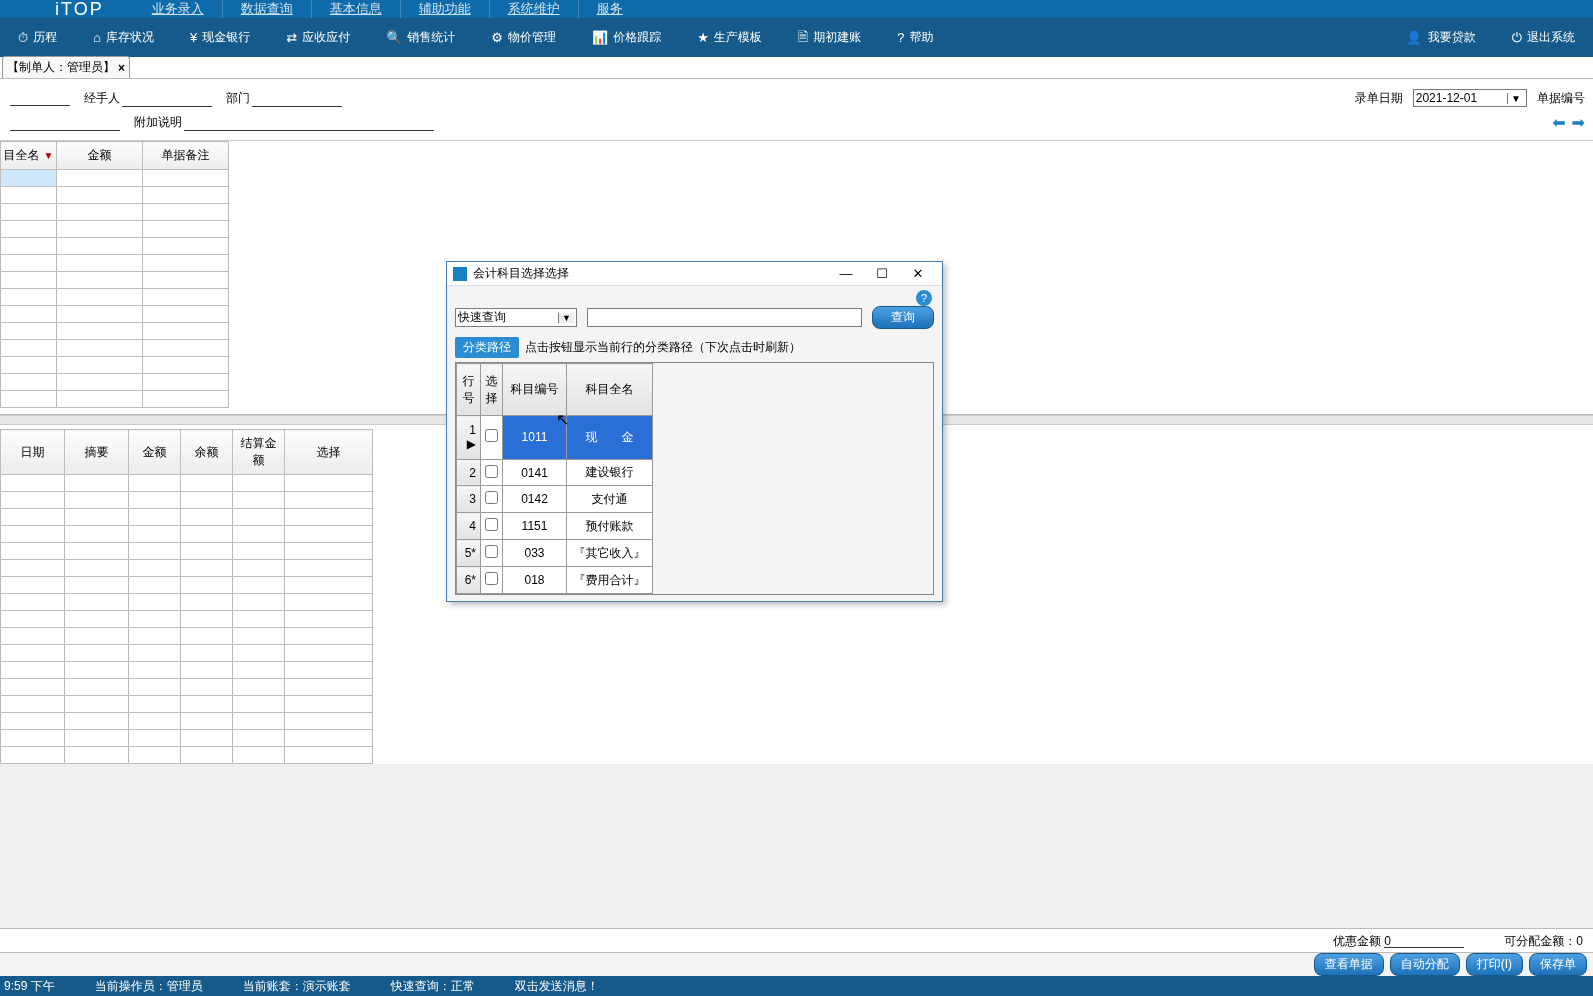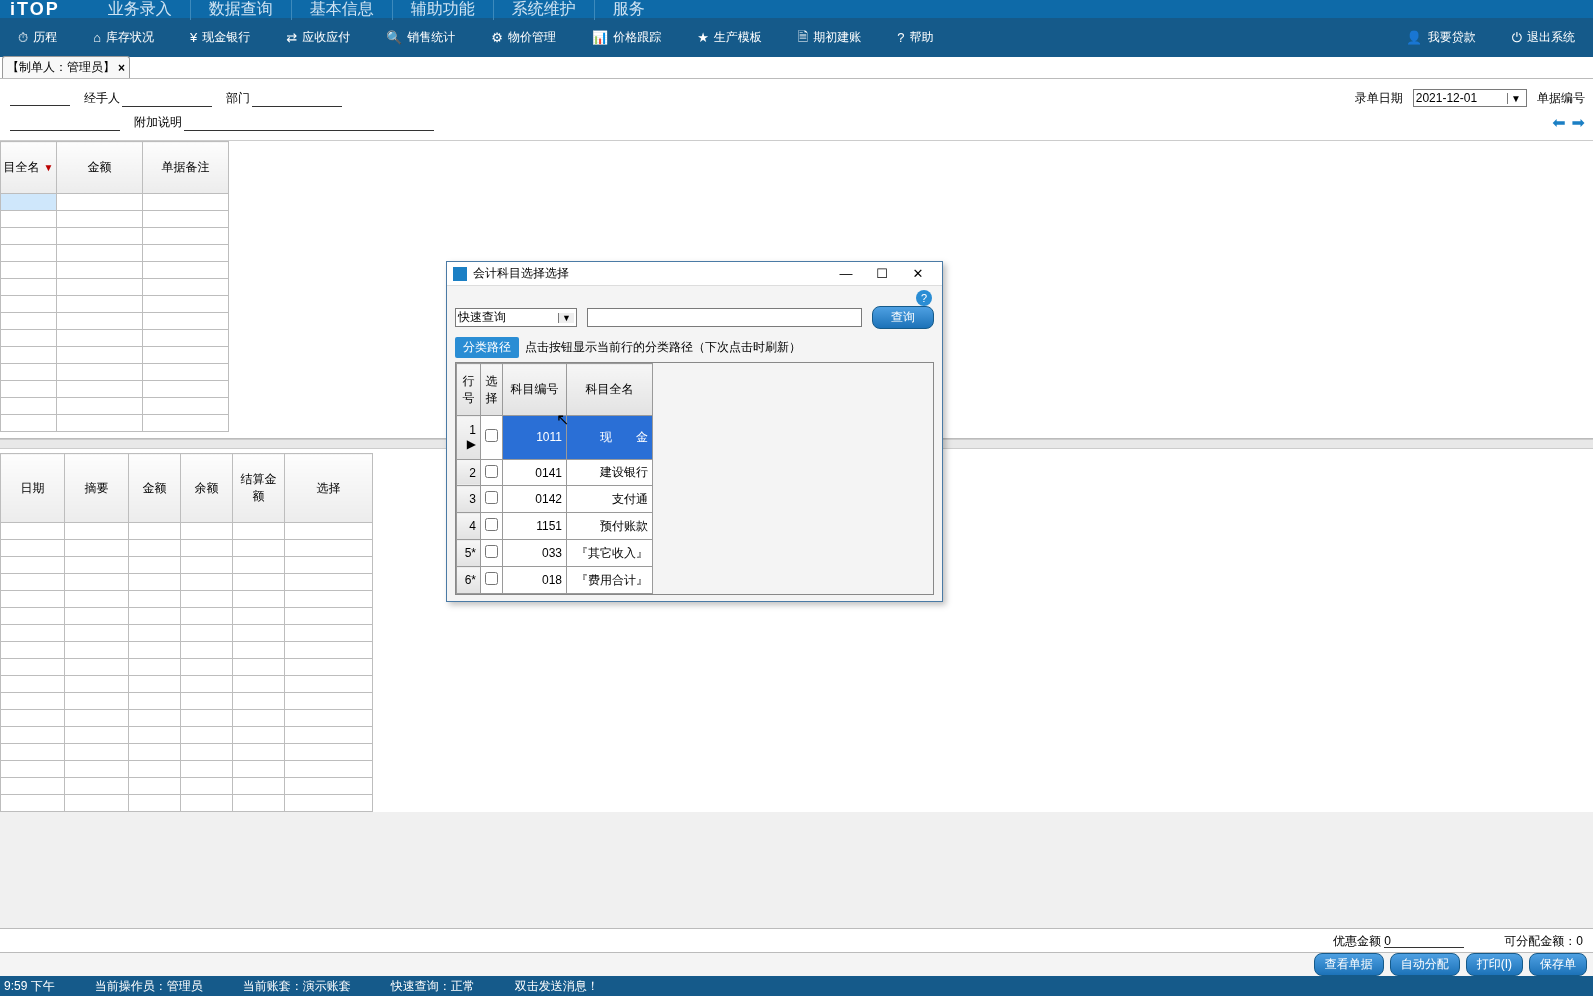--- a/index.html
+++ b/index.html
@@ -1,21 +1,21 @@
 <!DOCTYPE html>
 <html><head>
 <meta charset="utf-8">
 <style>
 * { margin:0; padding:0; box-sizing:border-box; font-family:"Microsoft YaHei",SimSun,sans-serif; font-size:12px; }
 body { background:#f0f0f0; width:1593px; height:996px; overflow:hidden; position:relative; }
 
 
 .top-nav { background:#0e6aa8; height:18px; display:flex; align-items:center; padding-left:0; color:#cfe3f2; }
-.logo { color:#fff; font-size:18px; font-weight:bold; letter-spacing:2px; padding:0 30px 0 10px; }
-.top-nav-item { padding:0 18px; border-right:1px solid #3d8abc; cursor:pointer; font-size:16px; }
+.logo { color:#fff; font-size:18px; font-weight:normal; letter-spacing:2px; padding:0 30px 0 10px;margin-left:45px; }
+.top-nav-item { padding:0 18px; border-right:1px solid #3d8abc; cursor:pointer; font-size:13px;text-decoration:underline; }
 .top-nav-item:last-child { border-right:none;text-align:right; }
 
 
 .toolbar { background:#155a8a; height:39px; display:flex; align-items:center; color:#fff; padding-left:0; }
 .tool-item { display:flex; align-items:center; padding:0 18px; cursor:pointer; font-size:12px; gap:5px; }
 .tool-item .icon { font-size:13px; }
 
 
 .tab-strip { background:#fff; border-bottom:1px solid #bbb; height:22px; display:flex; align-items:flex-end; padding-left:2px; }
 .tab { border:1px solid #999; border-bottom:none; background:#f8f8f8; padding:2px 4px; font-size:12px; display:flex; align-items:center; gap:3px; border-radius:3px 3px 0 0; }
@@ -28,21 +28,21 @@
 .doc-row .field .uline { border-bottom:1px solid #333; min-width:90px; height:16px; display:inline-block; margin-left:2px; }
 .doc-right { margin-left:auto; display:flex; align-items:center; gap:10px; }
 .date-box { border:1px solid #7a7a7a; background:#fff; padding:1px 2px; display:flex; align-items:center; gap:30px; }
 .date-box .dd { border-left:1px solid #7a7a7a; padding:0 3px; font-size:10px; }
 .nav-arrows { display:flex; gap:6px; }
 .nav-arrows span { color:#1b7fc4; font-size:16px; cursor:pointer; }
 
 
 .grid { border-collapse:collapse; background:#fff; }
 .grid th, .grid td { border:1px solid #bdbdbd; height:17px; font-size:12px; font-weight:normal; }
-.grid th { background:linear-gradient(#fdfdfd,#ececec); padding:17px 2px; }
+.grid th { background:linear-gradient(#fdfdfd,#ececec); padding:5px 2px; }
 .grid td { background:#fff; }
 .grid-wrap1 { background:#fff; padding:0 0 6px 0; border-bottom:1px solid #bbb; }
 .grid1 th.c1{width:56px;} .grid1 th.c2{width:86px;} .grid1 th.c3{width:86px;}
 .dropdown-tri { color:#b00; font-size:10px; margin-left:4px; }
 
 .grip { height:10px; background:#e8e8e8; border-top:1px solid #ccc; border-bottom:1px solid #ccc; text-align:center; color:#999; letter-spacing:3px; font-size:9px; }
 
 .grid-wrap2 { background:#fff; padding:4px 0 0 0; }
 .grid2 th.h1{width:64px;} .grid2 th.h2{width:64px;} .grid2 th.h3{width:52px;} .grid2 th.h4{width:52px;} .grid2 th.h5{width:52px;} .grid2 th.h6{width:88px;}
 
@@ -64,21 +64,21 @@
 .modal-body { padding:6px 8px; position:relative; flex:1; display:flex; flex-direction:column; }
 .help-q { position:absolute; right:10px; top:4px; width:16px; height:16px; border-radius:50%; background:#2a8dd4; color:#fff; text-align:center; line-height:16px; font-size:11px; cursor:pointer; }
 .search-row { display:flex; gap:10px; align-items:center; margin-top:14px; }
 .combo { border:1px solid #7a7a7a; background:#fff; width:122px; height:19px; display:flex; align-items:center; justify-content:space-between; padding:0 2px; }
 .combo .dd { border-left:1px solid #7a7a7a; padding:0 3px; font-size:9px; background:#eee; }
 .search-input { border:1px solid #7a7a7a; background:#fff; height:19px; flex:1; }
 .path-row { margin-top:8px; display:flex; align-items:center; gap:6px; }
 .path-btn { background:#2a8dd4; color:#fff; padding:2px 8px; border-radius:2px; cursor:pointer; }
 .modal-grid-wrap { border:1px solid #888; margin-top:4px; flex:1; background:#fff; overflow:hidden; display:flex; }
 .modal-grid { border-collapse:collapse; flex:0 0 auto; }
-.modal-grid th, .modal-grid td { border:1px solid #9a9a9a; font-size:12px; font-weight:normal; padding:0 4px; height:16px; text-align:right; }
+.modal-grid th, .modal-grid td { border:1px solid #9a9a9a; font-size:12px; font-weight:normal; padding:0 4px; height:16px; text-align:center; }
 .modal-grid th { background:linear-gradient(#f6f6f6,#e2e2e2); text-align:center; }
 .modal-grid td.rownum { background:linear-gradient(#f6f6f6,#e2e2e2); text-align:right; width:24px; }
 .modal-grid td.sel { width:22px; text-align:center; }
 .modal-grid td.sel input { margin:0; }
 .modal-grid td.code { width:64px; }
 .modal-grid td.name { width:86px; }
 .modal-grid tr.hl td.code, .modal-grid tr.hl td.name { background:#2a6fd6; color:#fff; }
 .modal-grid-rest { flex:1; background:#f4f4f4;}
 .modal-foot { display:flex; gap:6px; padding:6px 8px; align-items:center; }
 .modal-foot .btn-sm { background:#2a8dd4; color:#fff; padding:2px 10px; border-radius:2px; cursor:pointer; font-size:12px; border:1px solid #1c6aa5; }

